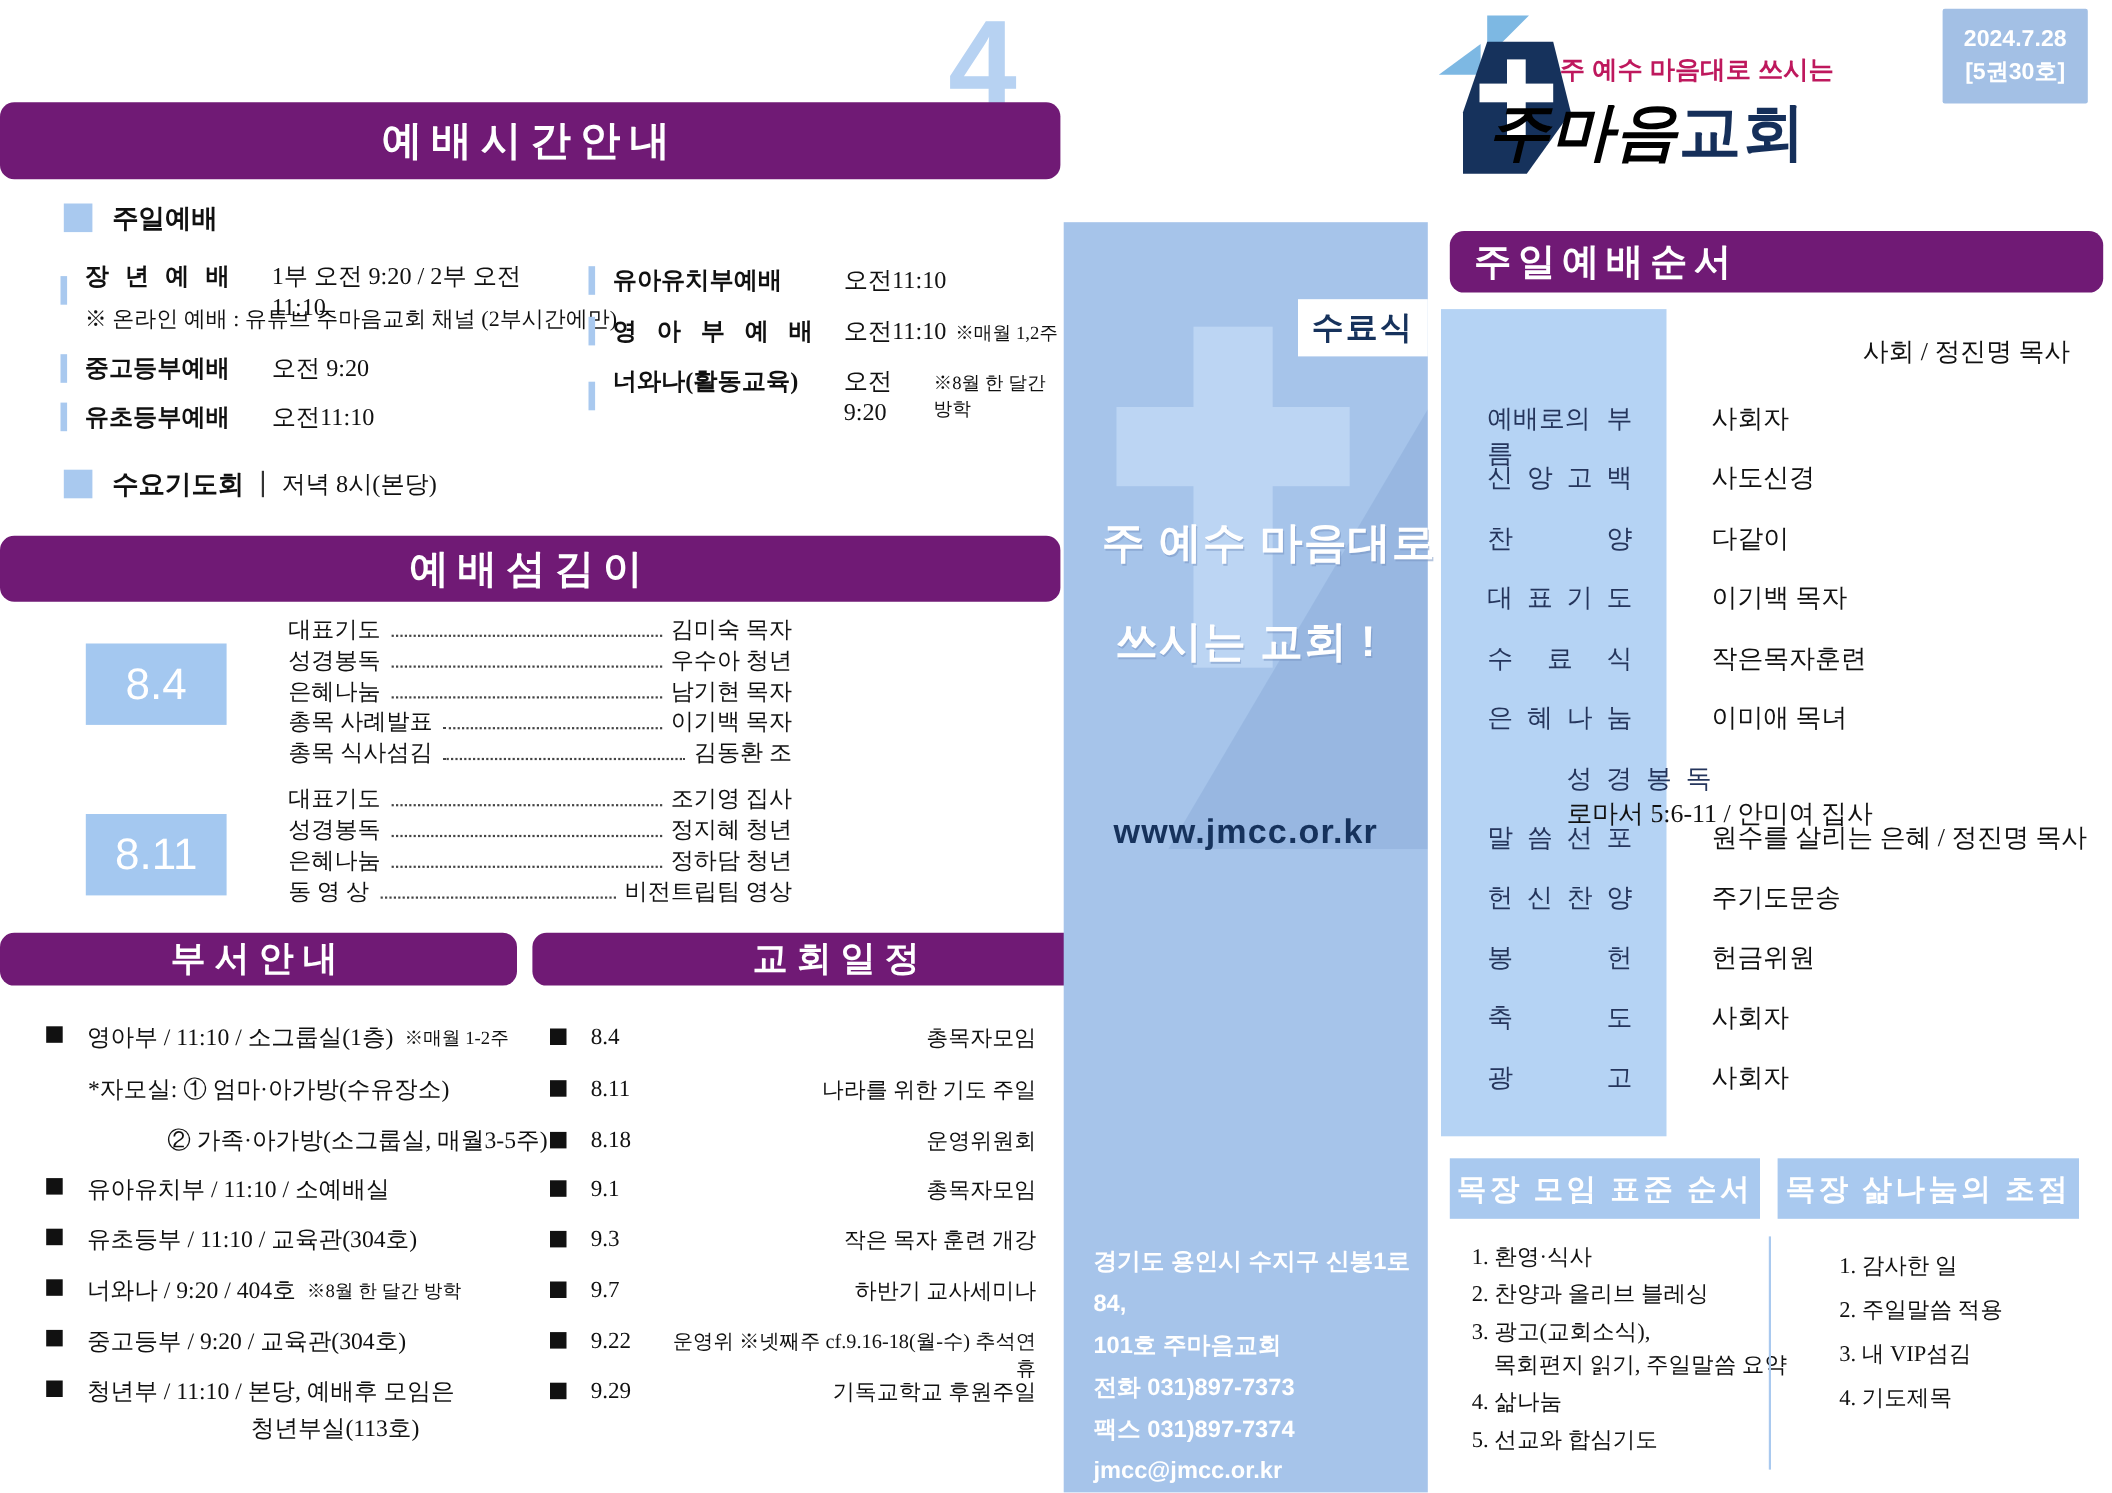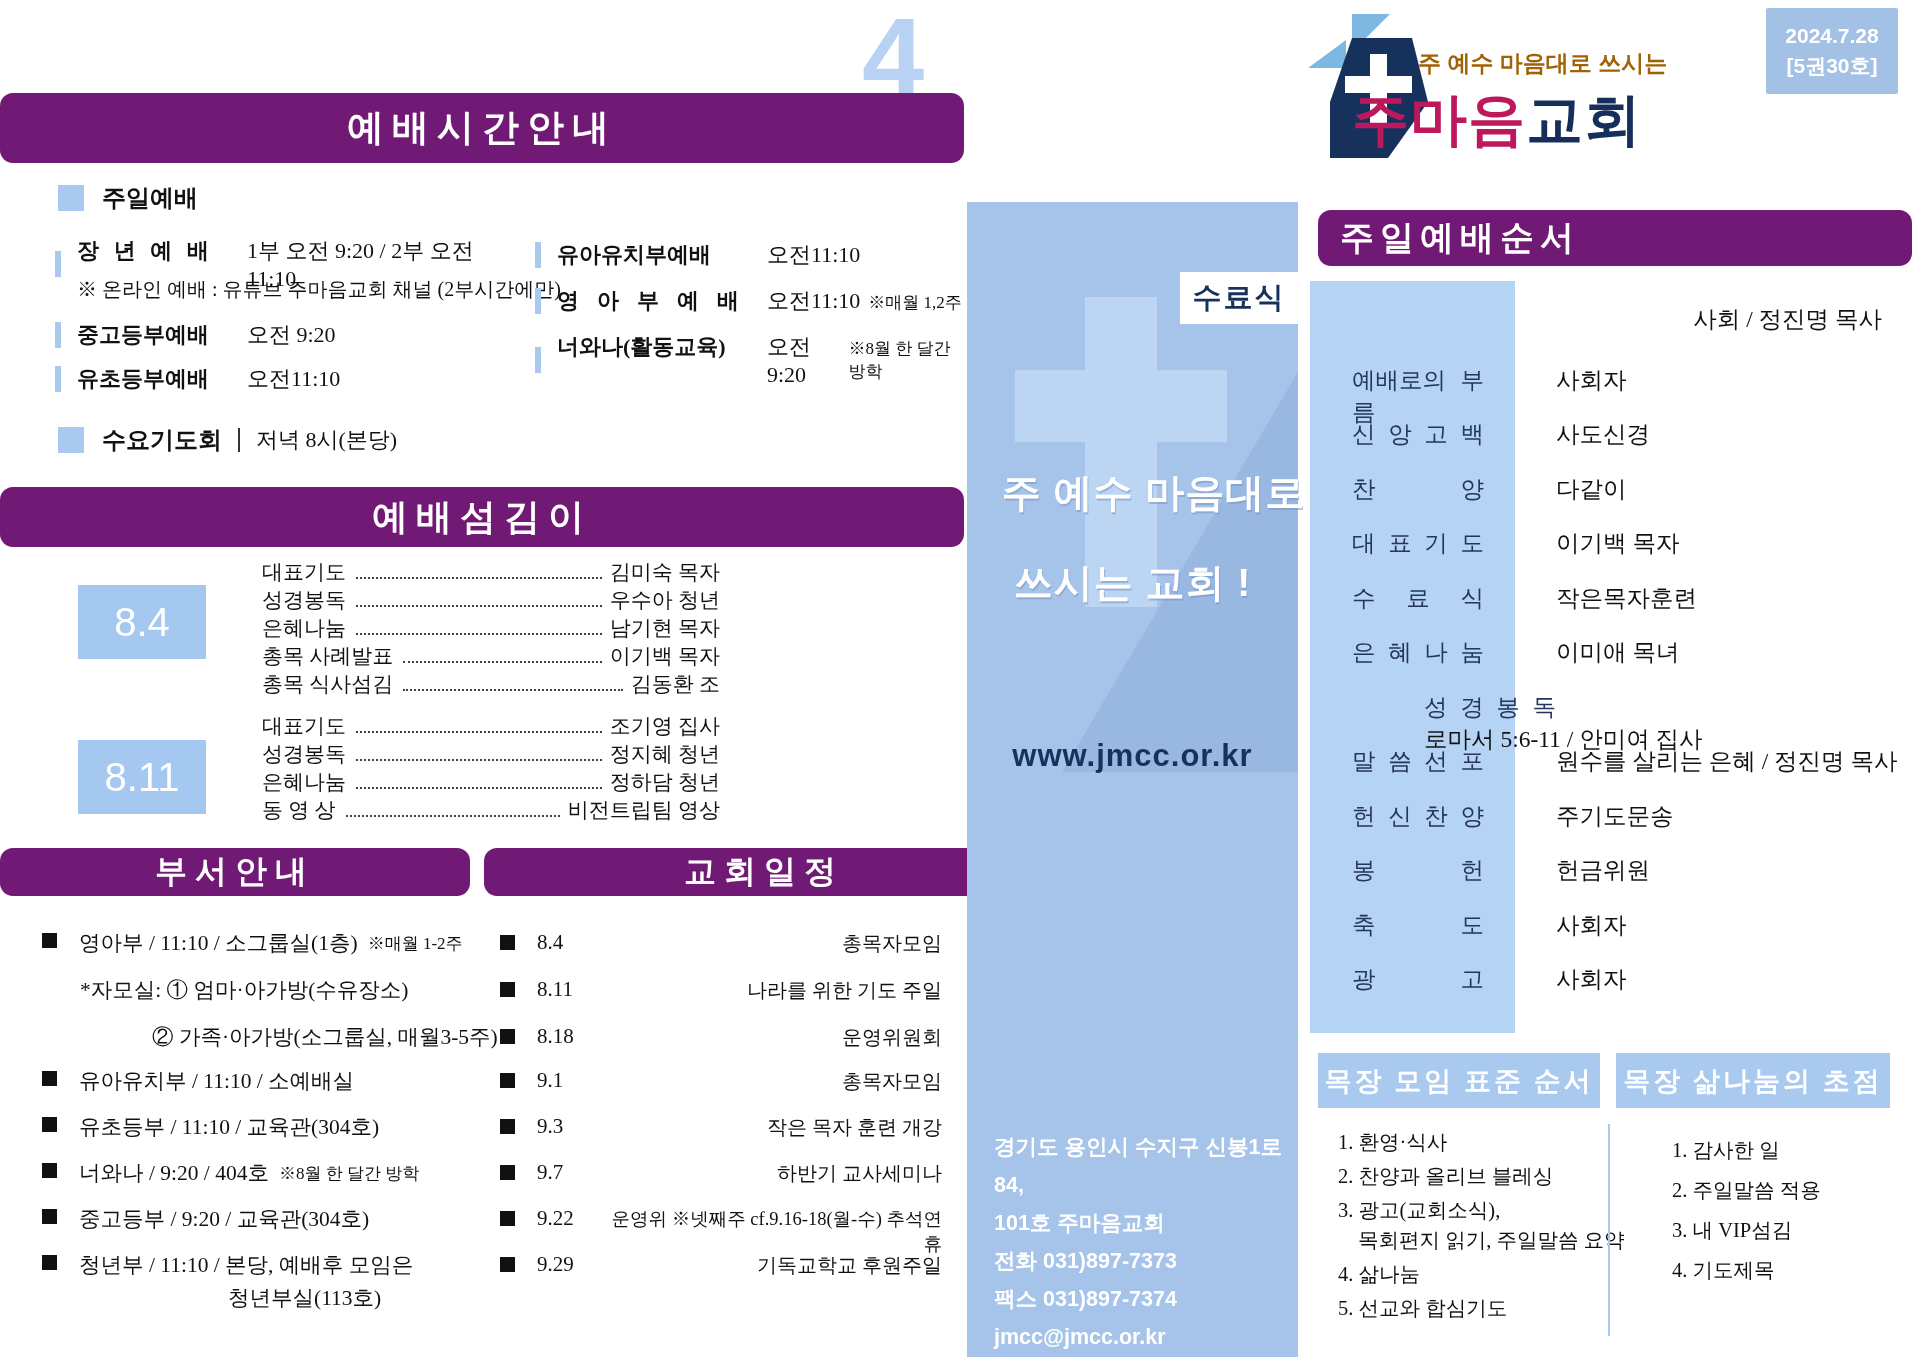--- a/index.html
+++ b/index.html
@@ -44,23 +44,23 @@
   .addr{color:#ffffff;font-family:"Liberation Sans",sans-serif;font-weight:700;font-size:21.5px;line-height:38px;}
   .order-panel{background:#b5d3f4;}
   .order-row{display:flex;align-items:baseline;font-size:23.5px;}
   .order-label{width:132px;flex:none;color:#25355c;font-weight:500;
                text-align:justify;text-align-last:justify;}
   .order-val{margin-left:72px;font-weight:500;white-space:nowrap;}
   .moderator{font-size:23.5px;font-weight:500;text-align:right;}
   .mok-bar{background:#a9c9ef;color:#fff;display:flex;align-items:center;justify-content:center;
            font-size:27px;font-weight:700;letter-spacing:3px;}
   .mok-item{font-size:20.5px;font-weight:500;}
-  .logo-tagline{font-family:"Liberation Sans",sans-serif;font-weight:700;font-size:23px;color:#a16207;}
+  .logo-tagline{font-family:"Liberation Sans",sans-serif;font-weight:700;font-size:23px;color:#be185d;}
   .logo-name{font-family:"Liberation Sans",sans-serif;font-weight:800;font-size:57px;letter-spacing:1px;}
-  .logo-name .p1{color:#be185d;}
+  .logo-name .p1{color:#000000;font-style:italic;}
   .logo-name .p2{color:#152f5a;}
   .big4{font-family:"Liberation Sans",sans-serif;font-weight:700;font-size:112px;color:#b7d2f2;line-height:1;}
   .wed-divider{width:2px;height:24px;background:#333;margin:0 16px;align-self:center;flex:none;}
   .wm{position:absolute;background:#bcd5f3;}
   .wm-shadow{position:absolute;background:rgba(125,160,210,.35);
              clip-path:polygon(100% 0,100% 100%,0 100%);}
   .vline{background:#a9c9ef;}
 </style>
 </head>
 <body>

